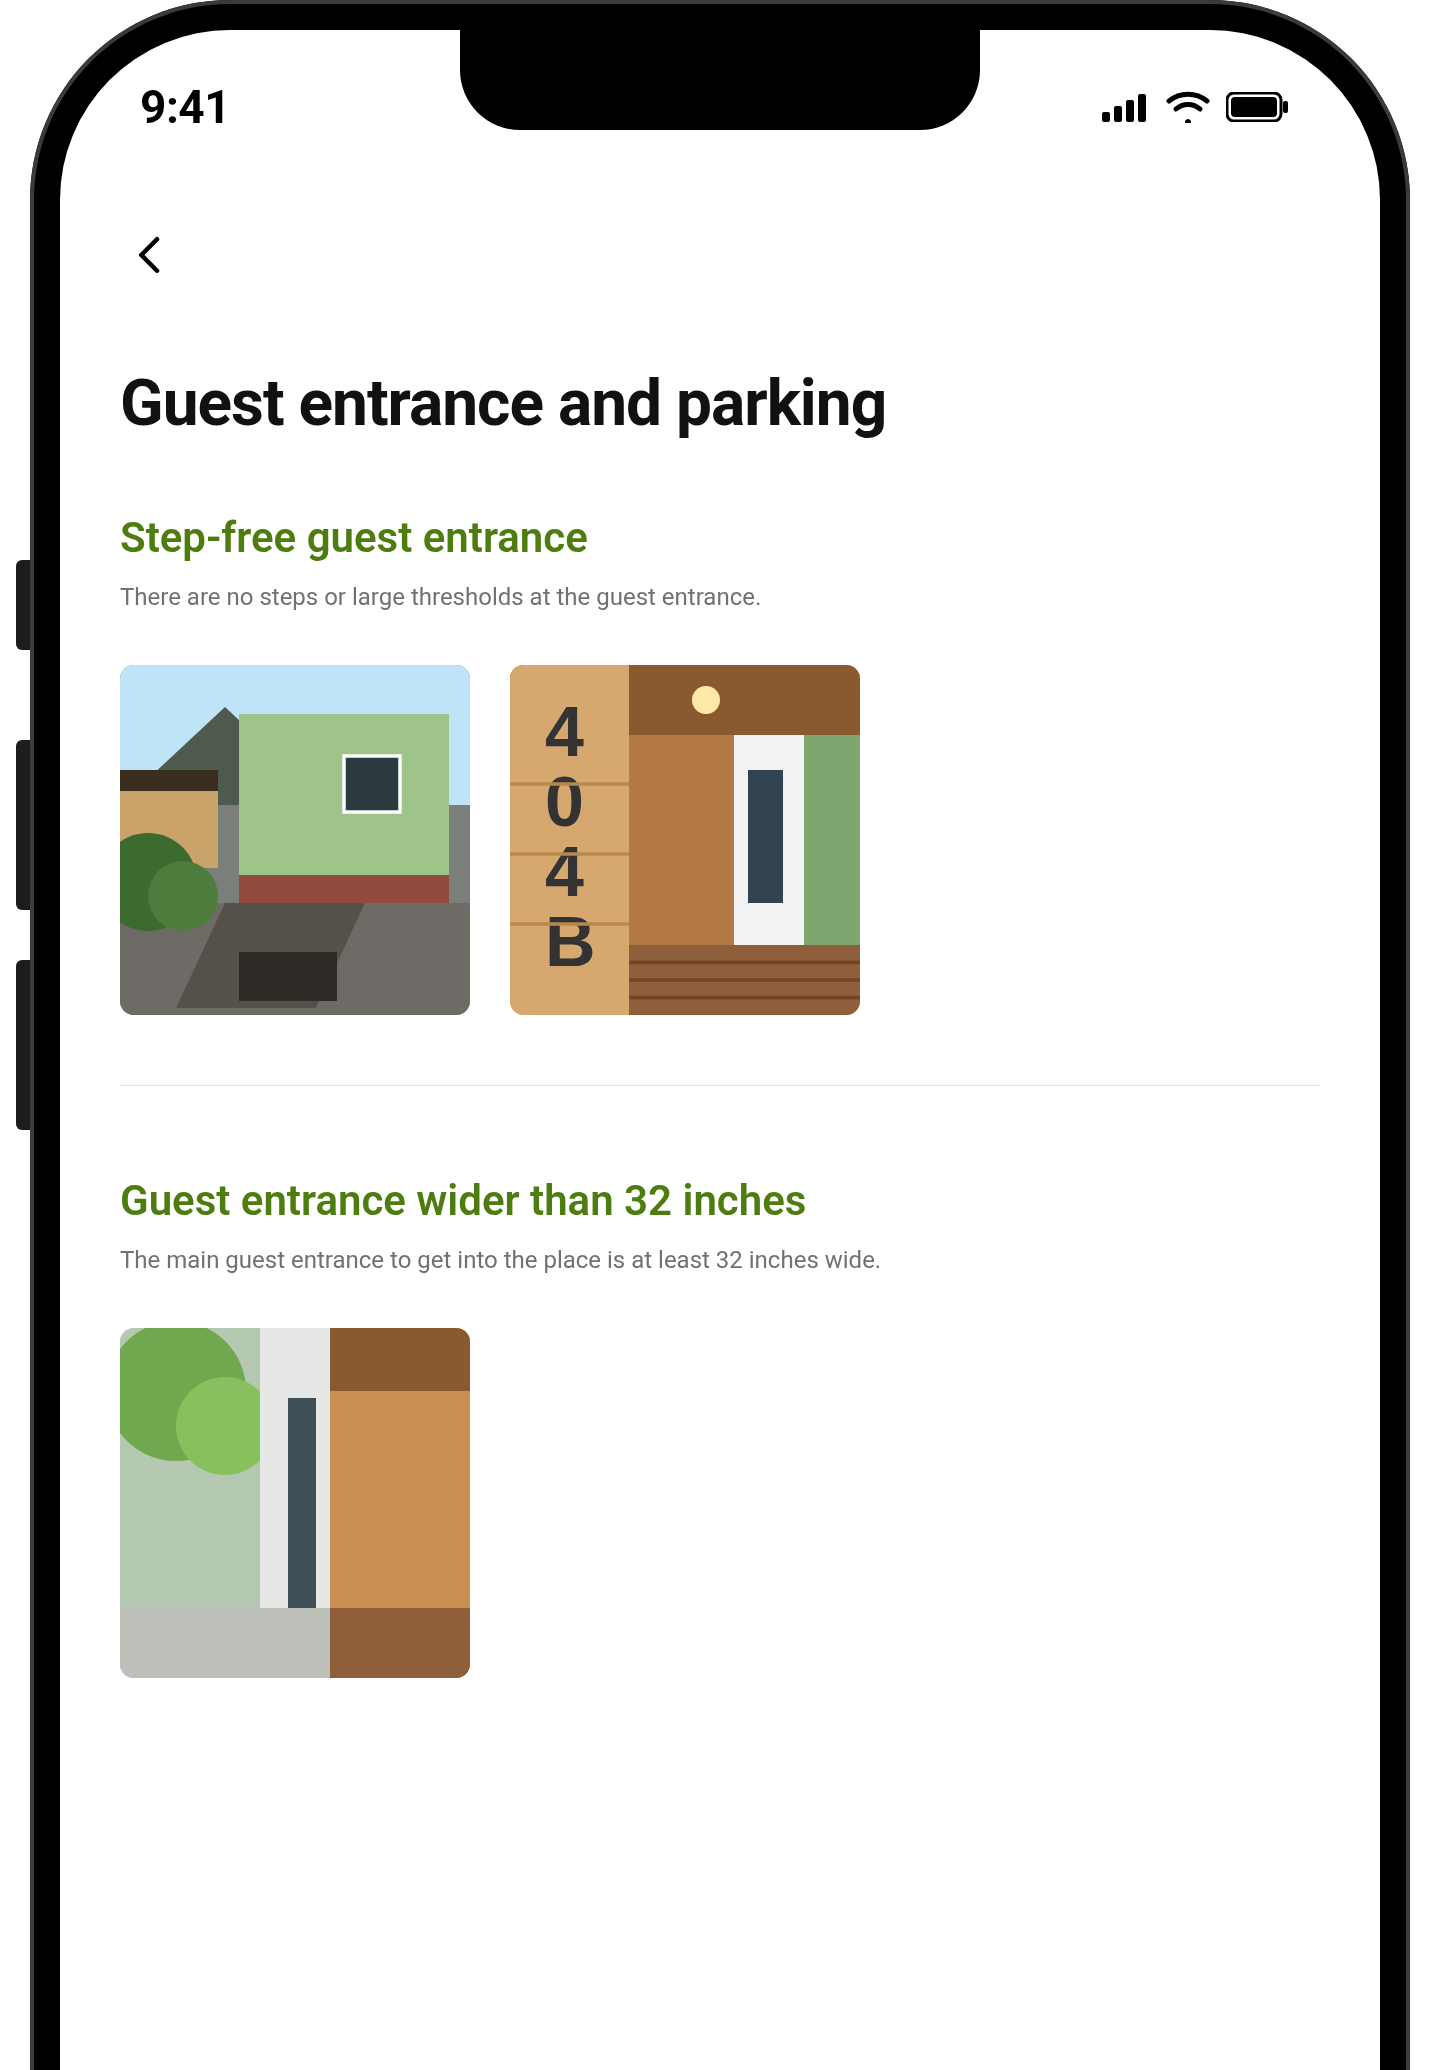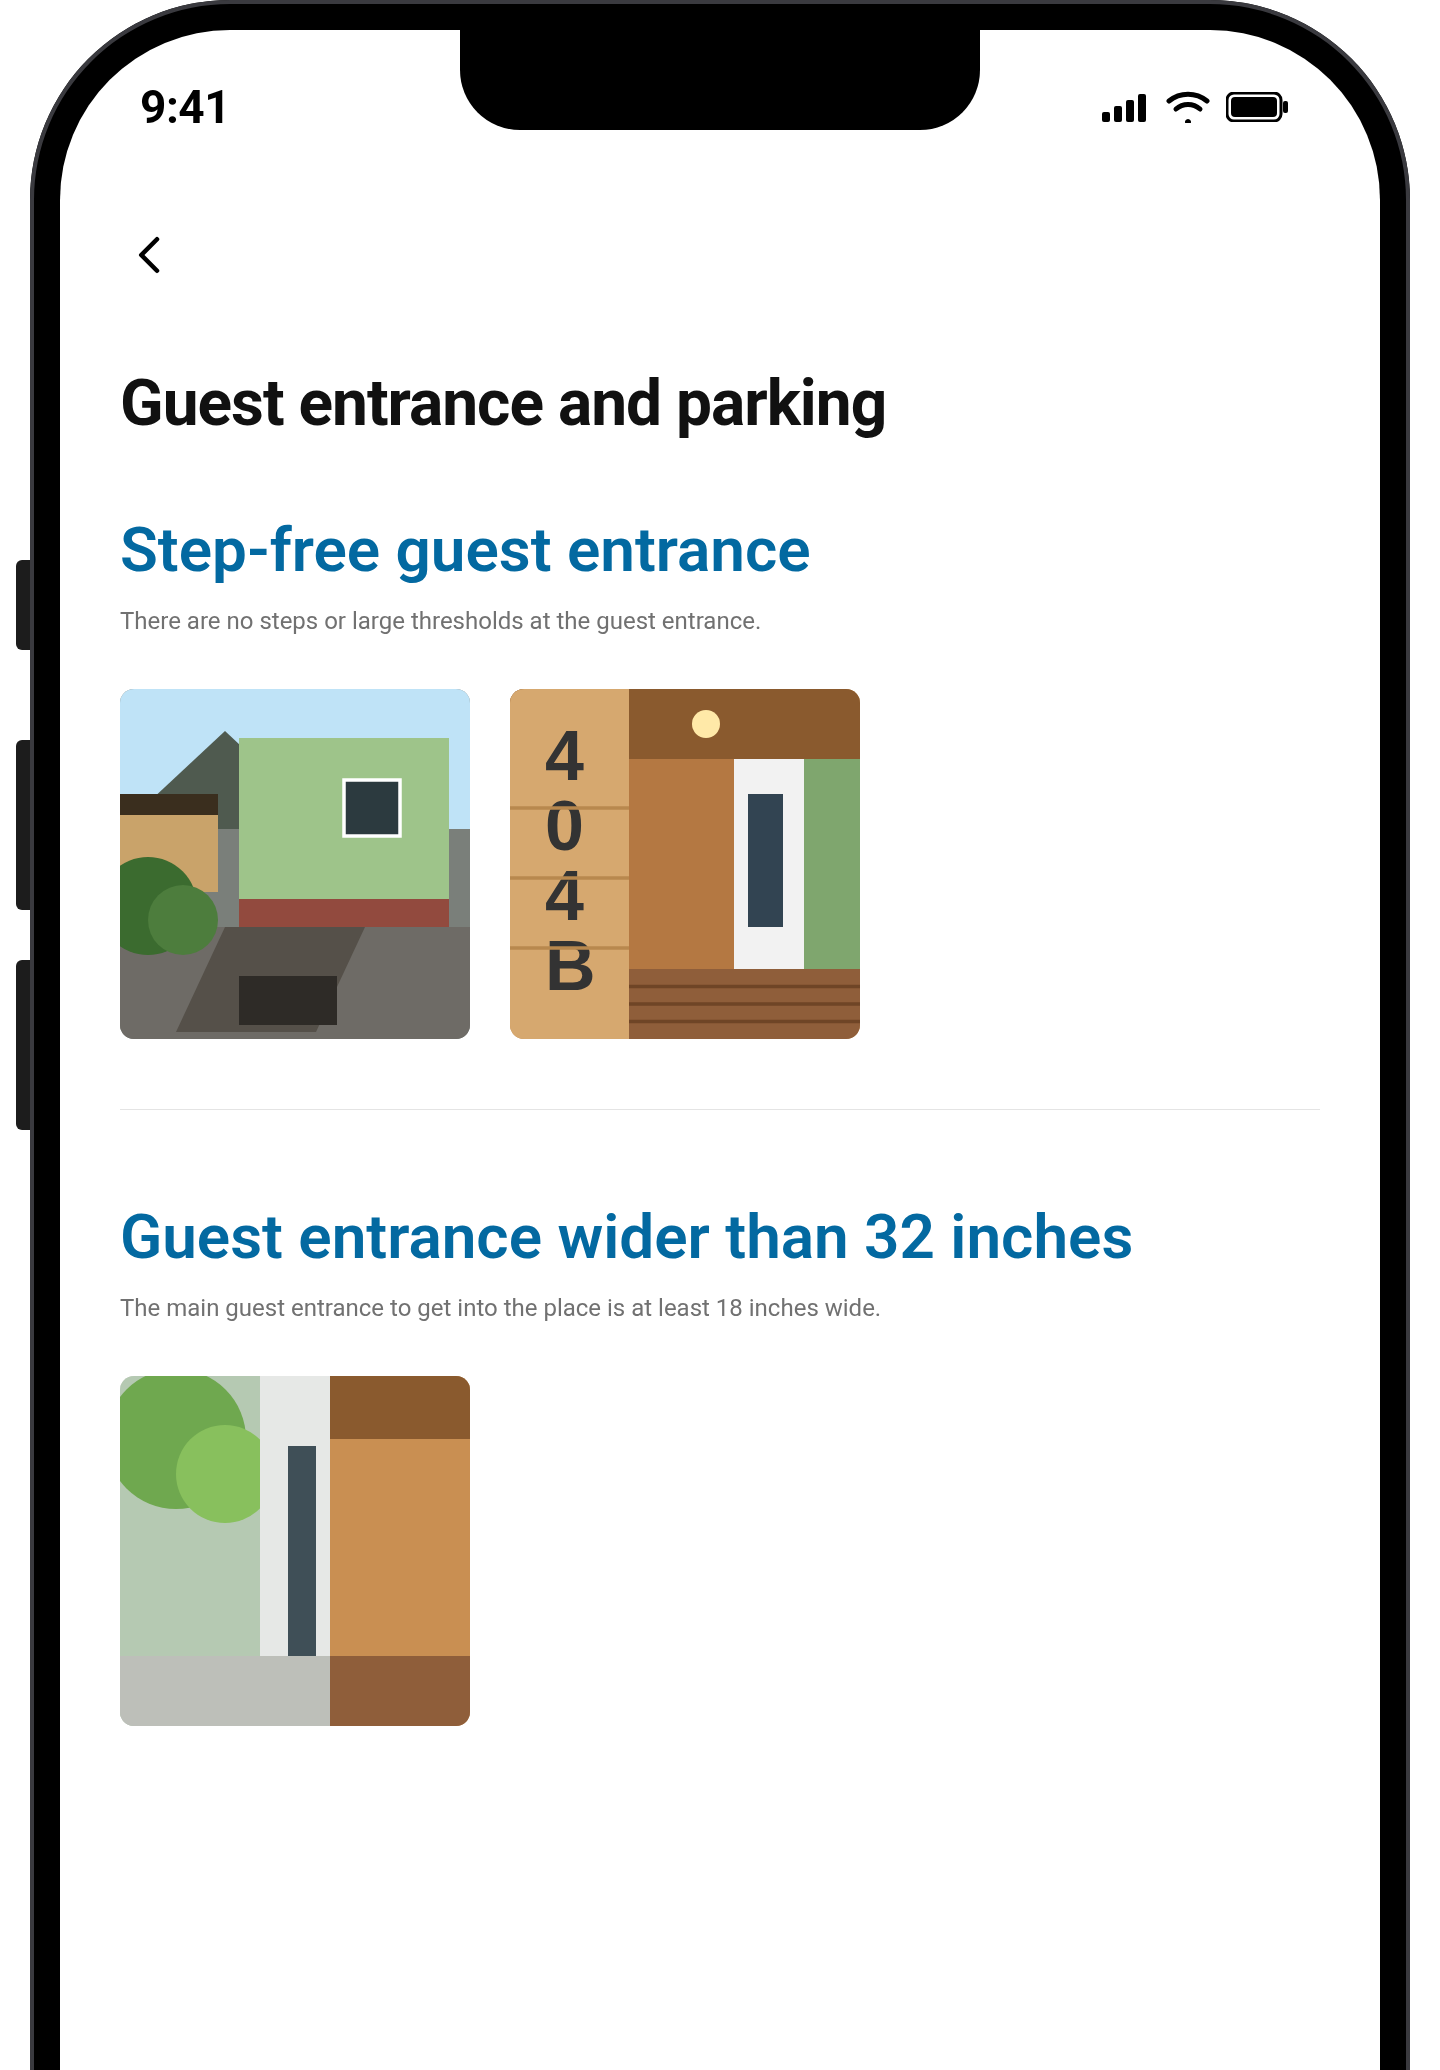--- a/index.html
+++ b/index.html
@@ -115,23 +115,23 @@
     font-weight:700;
     color:#111;
     letter-spacing:-1px;
     margin-top:36px;
     margin-bottom:72px;
   }
   .feature{
     margin-bottom:48px;
   }
   .feature h2{
-    font-size:62px;
+    font-size:42px;
     font-weight:600;
-    color:#0369a1;
+    color:#4d7c0f;
     margin-bottom:18px;
   }
   .feature p{
     font-size:24px;
     line-height:1.45;
     color:#717171;
     margin-bottom:50px;
   }
   .thumbs{
     display:flex;
@@ -252,21 +252,21 @@
               <line x1="0" y1="74" x2="34" y2="74" stroke="#b8884e" stroke-width="1"></line>
             </svg>
           </div>
         </div>
       </div>
 
       <div class="divider"></div>
 
       <div class="feature">
         <h2>Guest entrance wider than 32 inches</h2>
-        <p>The main guest entrance to get into the place is at least 18 inches wide.</p>
+        <p>The main guest entrance to get into the place is at least 32 inches wide.</p>
         <div class="thumbs">
           <div class="thumb">
             <svg viewBox="0 0 100 100" preserveAspectRatio="xMidYMid slice">
               <rect width="100" height="100" fill="#d9dad7"></rect>
               <rect x="0" y="0" width="40" height="100" fill="#b5c9b2"></rect>
               <circle cx="16" cy="18" r="20" fill="#6fa84f"></circle>
               <circle cx="30" cy="28" r="14" fill="#88c05d"></circle>
               <rect x="40" y="0" width="20" height="100" fill="#e6e8e6"></rect>
               <rect x="60" y="0" width="40" height="100" fill="#c98f52"></rect>
               <rect x="60" y="0" width="40" height="18" fill="#8a5a2e"></rect>

